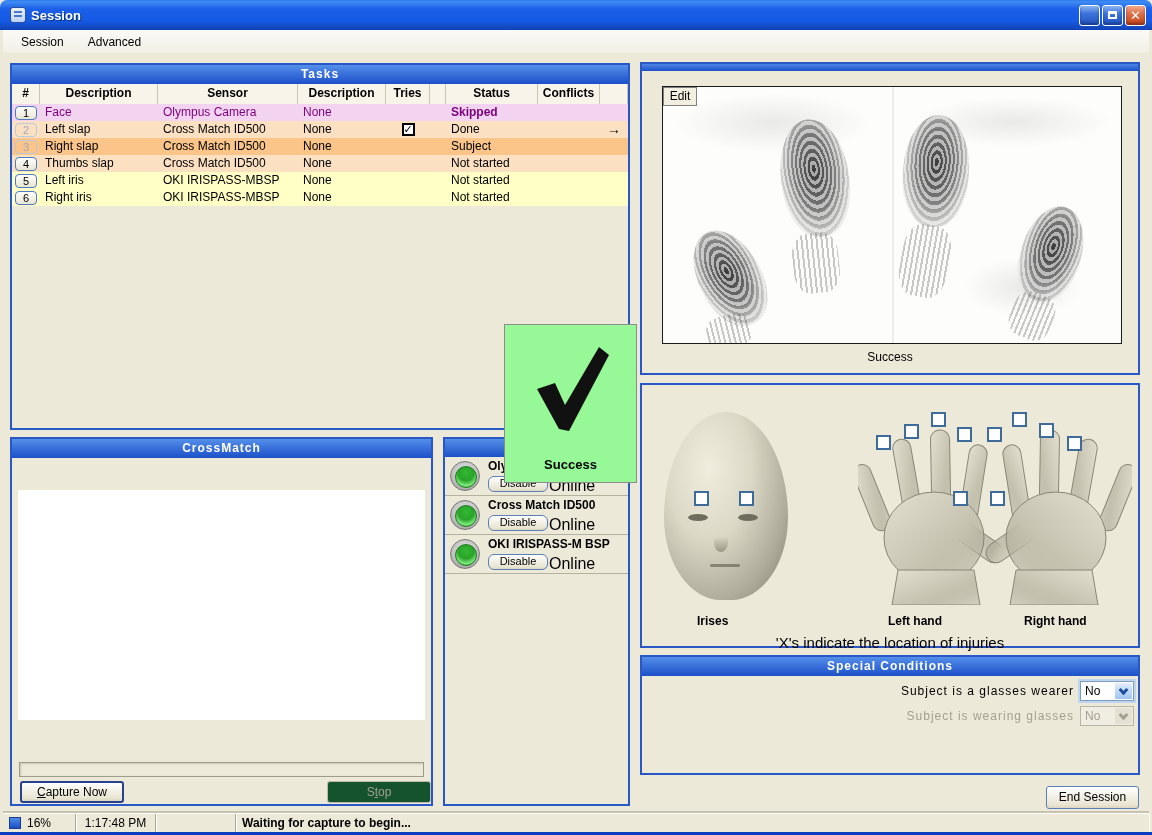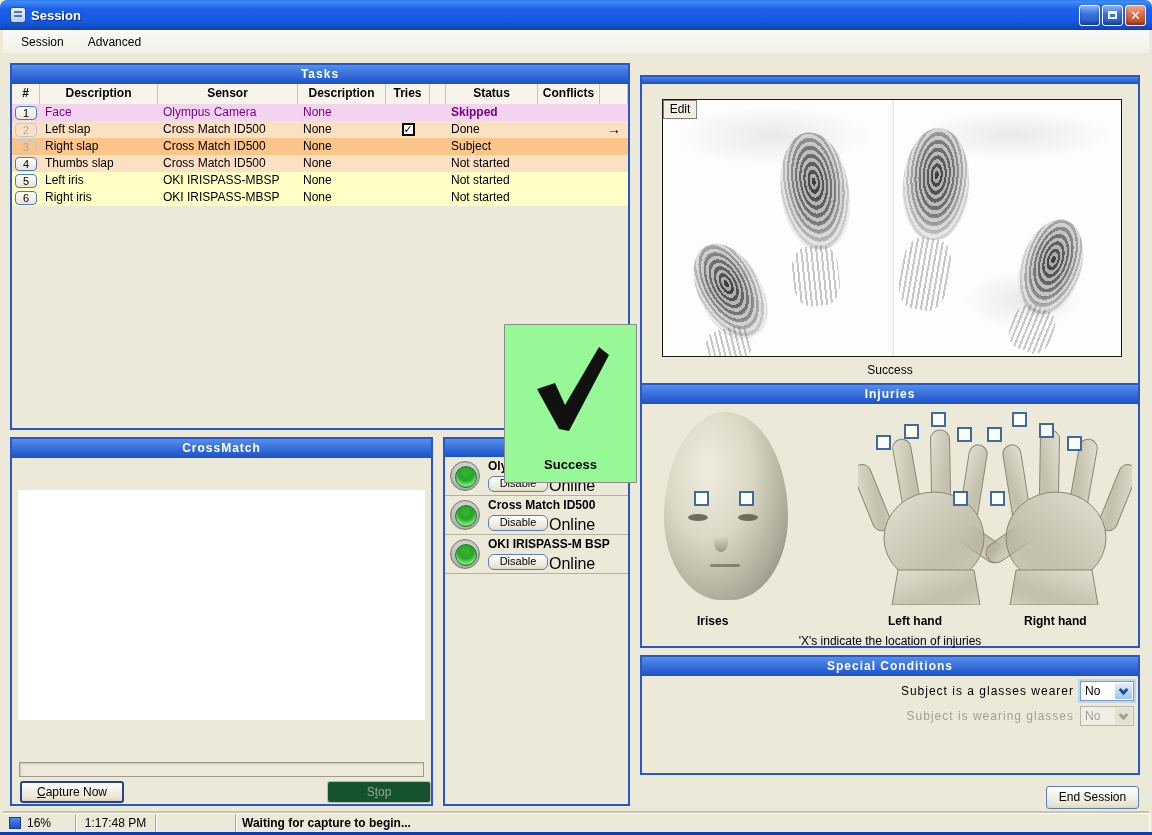--- a/index.html
+++ b/index.html
@@ -55,21 +55,21 @@
   .trow.pending { background:#FCE0C2; }
   .trow.iris { background:#FFFFC6; }
   .numbtn { width:22px; height:14px; font-size:11px; line-height:12px; text-align:center; border-radius:4px;
     border:1px solid #4E7AC0; background:linear-gradient(180deg,#FEFEFC,#E9E5D4); color:#000; }
   .numbtn.disabled { border-color:#BCC8DC; background:transparent; color:#9AA8C0; }
   .tries-box { width:13px; height:13px; border:2px solid #000; background:#fff; font-size:11px; font-weight:bold;
     line-height:9px; text-align:center; color:#000; }
   .conflict-arrow { font-size:14px; font-weight:bold; }
 
   
-  #preview-panel { left:640px; top:75px; width:500px; height:313px; }
+  #preview-panel { left:640px; top:62px; width:500px; height:313px; }
   .preview-topband { height:7px; background:linear-gradient(180deg,#4E86E4,#1C50C8); }
   .fp-frame { position:absolute; left:20px; top:22px; width:460px; height:258px; background:#FDFDFC; border:1px solid #1A1A1A; overflow:hidden; }
   .fp-split { position:absolute; left:229px; top:0; width:2px; height:100%; background:rgba(150,150,150,.15); }
   .print { position:absolute; border-radius:50% 50% 46% 46%;
     background:radial-gradient(ellipse at 50% 45%, rgba(35,35,35,.9) 0%, rgba(55,55,55,.65) 42%, rgba(95,95,95,.3) 68%, transparent 86%); }
   .print::after { content:""; position:absolute; inset:0; border-radius:inherit;
     background:repeating-radial-gradient(ellipse at 50% 42%, transparent 0 2px, rgba(255,255,255,.55) 2px 4px); }
   .tail { position:absolute; border-radius:35%;
     background:repeating-linear-gradient(90deg, rgba(70,70,70,.45) 0 2px, transparent 2px 5px); opacity:.65; }
   .smudge { position:absolute; border-radius:50%; background:radial-gradient(ellipse, rgba(120,120,120,.15), transparent 70%); }
@@ -112,21 +112,21 @@
   .head-model { position:absolute; left:22px; top:27px; width:124px; height:188px;
     border-radius:50% 50% 46% 46% / 56% 56% 44% 44%;
     background:radial-gradient(ellipse at 36% 30%, #F1EDDE 0%, #DCD8C6 38%, #AEAB9A 72%, #7E7B6A 100%); }
   .head-model::before { content:""; position:absolute; left:36px; top:118px; width:14px; height:22px; border-radius:45%;
     background:linear-gradient(180deg, transparent 30%, rgba(90,88,70,.45)); transform:translateX(14px); }
   .head-model::after { content:""; position:absolute; left:46px; top:152px; width:30px; height:3px; border-radius:2px; background:rgba(80,78,62,.55); }
   .eye { position:absolute; width:20px; height:7px; border-radius:50%; background:#6E6C5C; top:102px; }
   .hand { position:absolute; top:35px; }
   .hand.right { transform:scaleX(-1); }
   .injury-label { position:absolute; top:229px; font-weight:bold; font-size:12px; }
-  .injury-note { position:absolute; top:249px; width:100%; text-align:center; font-size:12px; }
+  .injury-note { position:absolute; top:249px; width:100%; text-align:center; font-size:15px; }
   .injury-cb { position:absolute; width:15px; height:15px; background:#FDFDFD; border:2px solid #3E6B9A; }
 
   
   #special-panel { left:640px; top:655px; width:500px; height:120px; }
   .sc-row-label { position:absolute; font-size:12px; letter-spacing:1px; text-align:right; right:64px; width:320px; }
   .sc-row-label.disabled { color:#A3A091; }
   .combo { position:absolute; left:438px; width:54px; height:20px; background:#fff; border:1px solid #7F9DB9; }
   .combo .val { position:absolute; left:4px; top:2px; font-size:12px; }
   .combo .arrow { position:absolute; right:1px; top:1px; bottom:1px; width:17px;
     background:linear-gradient(180deg,#E3EEFB,#C0D8F6 50%,#9FC4F2); display:flex; align-items:center; justify-content:center; }
@@ -330,21 +330,20 @@
   </div>
 
   <div id="success-overlay">
     <svg width="78" height="92" viewBox="0 0 78 92">
       <path d="M4 46 L22 40 L32 62 L66 4 L76 12 L36 88 L26 86 Z" fill="#111"></path>
     </svg>
     <div class="success-label">Success</div>
   </div>
 
   <div class="panel" id="injuries-panel">
-    <div class="panel-header">Injuries</div>
     <div class="head-model">
       <div class="eye" style="left:24px;"></div>
       <div class="eye" style="left:74px;"></div>
     </div>
     <svg class="hand left" style="left:216px;" width="160" height="185" viewBox="0 0 160 185">
       <defs>
         <linearGradient id="gh" x1="0" y1="0" x2="1" y2="1">
           <stop offset="0" stop-color="#E4E0D0"></stop>
             <stop offset="0.6" stop-color="#C6C2B0"></stop>
             <stop offset="1" stop-color="#9A968442"></stop>

